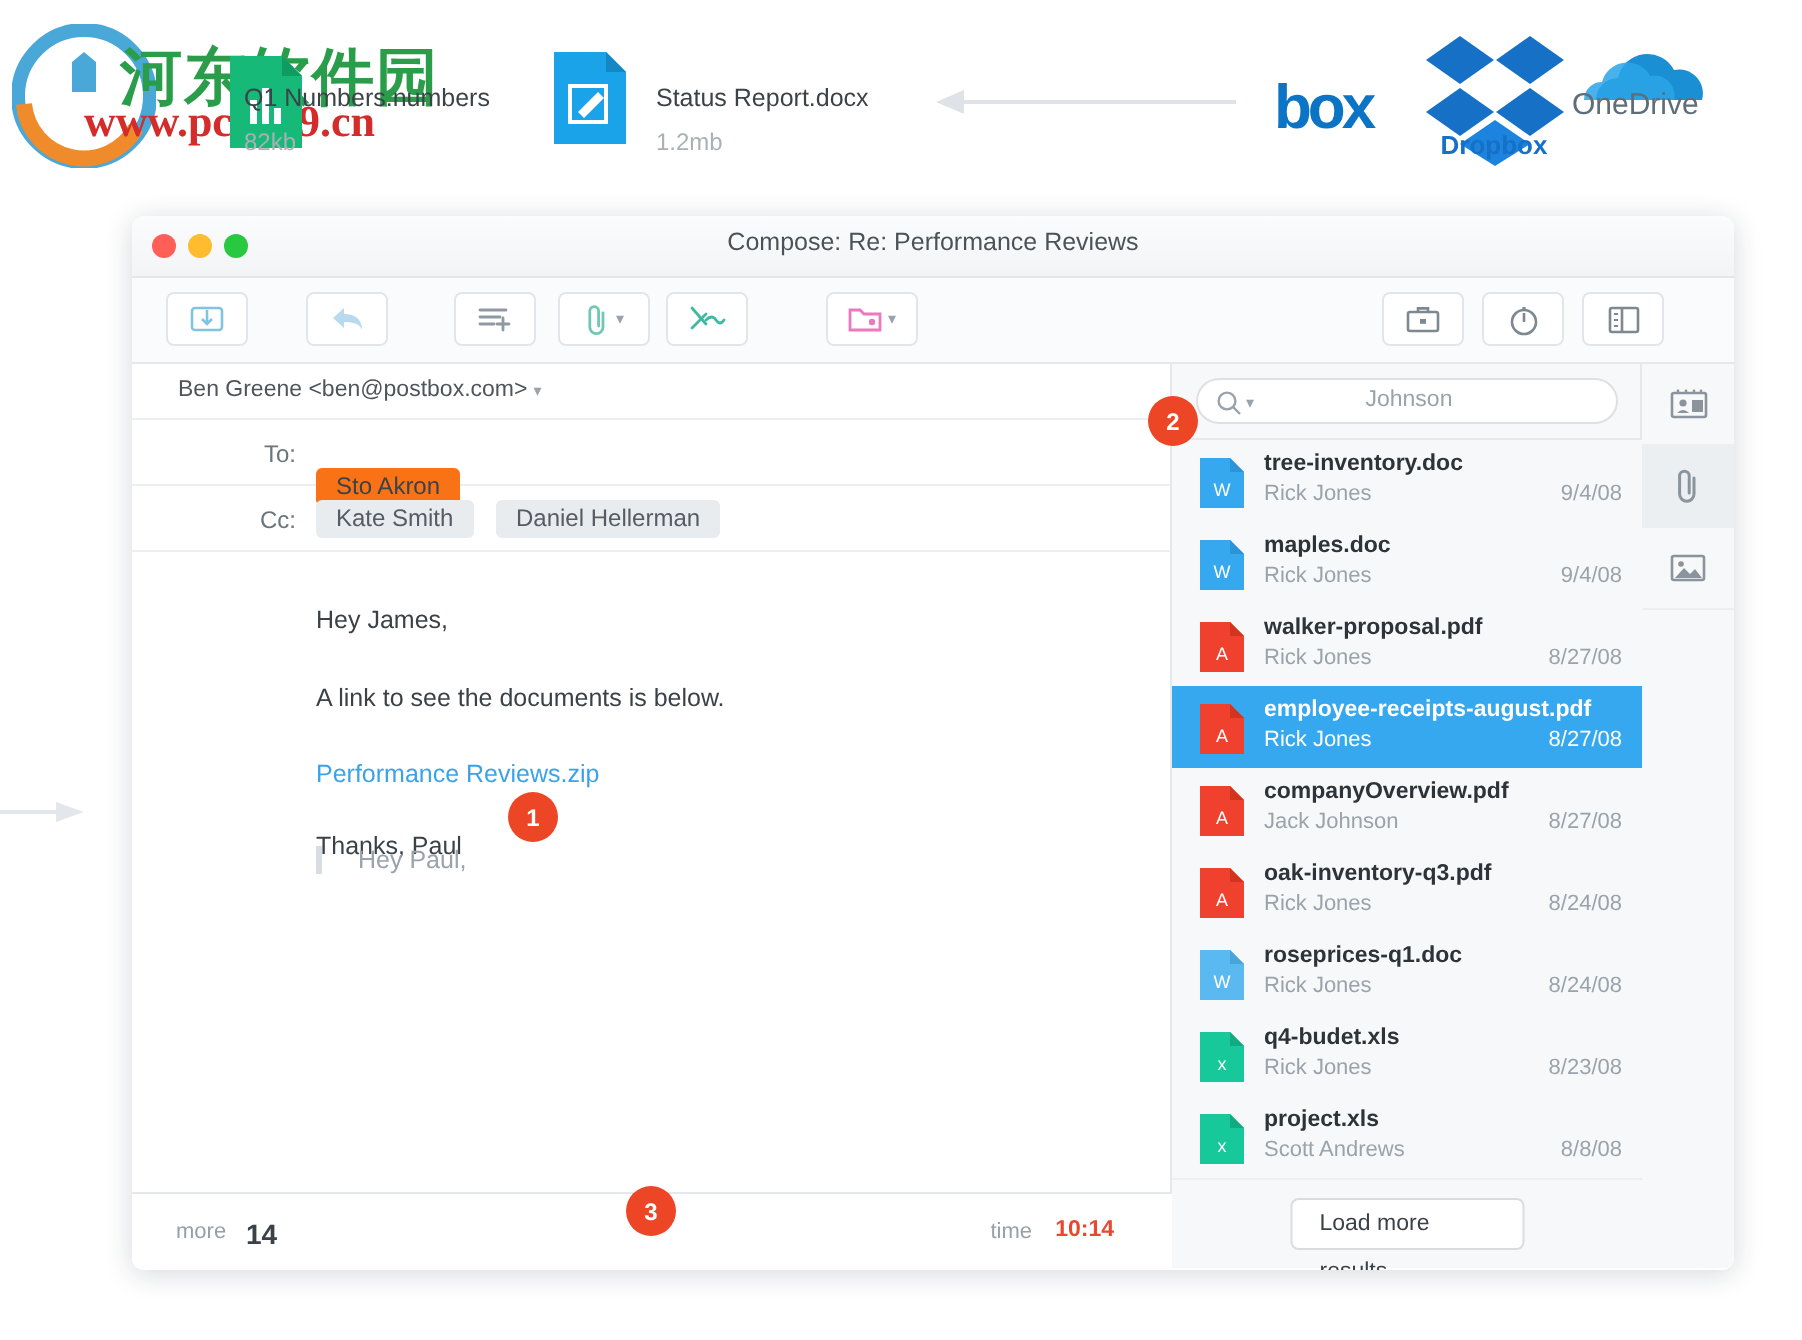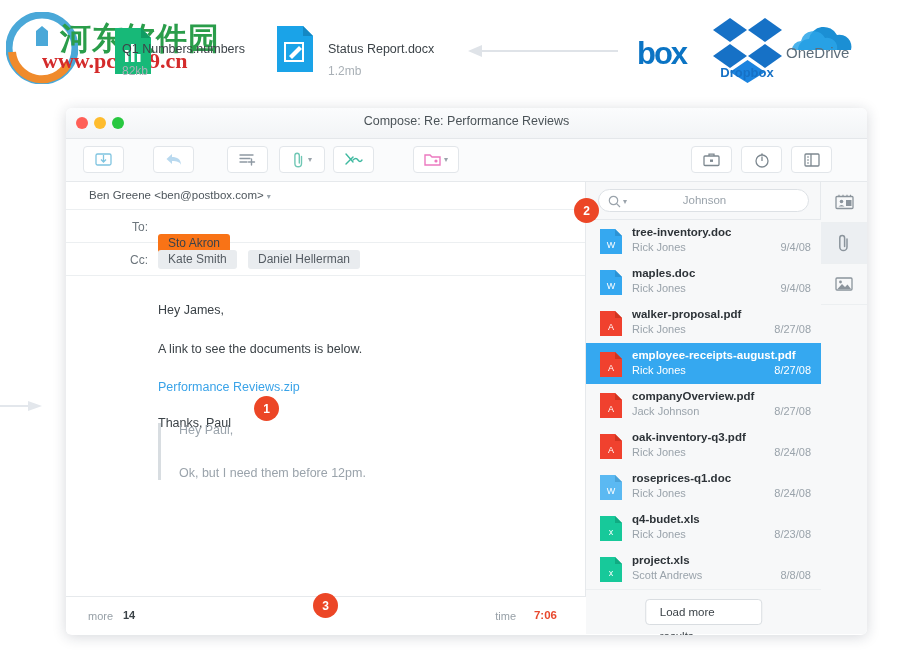--- a/index.html
+++ b/index.html
@@ -83,21 +83,21 @@
   .p { position:absolute; left:92px; font-size:12.5px; color:#3b4247; }
   .plink { position:absolute; left:92px; font-size:12.5px; color:#3aa3e8; }
   .quote { position:absolute; left:92px; top:145px; width:400px;
            border-left:3px solid #d8dde1; padding-left:18px; }
   .quote p { margin:0; font-size:12.5px; color:#9aa3ab; }
   .quote p + p { margin-top:29px; }
 
   .statusbar { position:absolute; left:0; top:414px; width:520px; height:38px;
                border-top:1px solid #e6e9ec; background:#fff; }
   .sb-words-l { position:absolute; left:22px; top:13px; font-size:11px; color:#97a0a7; }
-  .sb-words-v { position:absolute; left:57px; top:12px; font-size:11px; color:#3b4247; font-weight:bold;text-align:right;}
+  .sb-words-v { position:absolute; left:57px; top:12px; font-size:14px; color:#3b4247; font-weight:bold;text-align:right;}
   .sb-time-l { position:absolute; right:70px; top:13px; font-size:11px; color:#97a0a7; }
   .sb-time-v { position:absolute; right:29px; top:12px; font-size:11.5px; color:#e8492e; font-weight:bold;}
 
   
   .attpane { position:absolute; left:520px; top:0; width:235px; height:452px;
              background:#f7f8f9; border-right:1px solid #e6e9ec; }
   .searchwrap { position:relative; height:38px; border-bottom:1px solid #e6e9ec; background:#f7f8f9;}
   .searchbox { position:absolute; left:12px; top:7px; width:211px; height:23px;
                background:#fff; border:1px solid #dde1e5; border-radius:12px; }
   .s-icon { position:absolute; left:9px; top:5px; }
@@ -315,29 +315,28 @@
         </div>
 
 
         <div class="msgbody">
           <div class="p" style="top:25px;">Hey James,</div>
           <div class="p" style="top:64px;">A link to see the documents is below.</div>
           <div class="plink" style="top:102px;">Performance Reviews.zip</div>
           <div class="p" style="top:138px;">Thanks, Paul</div>
           <div class="quote">
             <p>Hey Paul,</p>
-            <p>Ok, but I need them before 12pm.</p>
           </div>
         </div>
 
         <div class="statusbar">
           <div class="sb-words-l">more</div>
           <div class="sb-words-v">14</div>
           <div class="sb-time-l">time</div>
-          <div class="sb-time-v">7:06</div>
+          <div class="sb-time-v">10:14</div>
         </div>
       </div>
 
       <div class="attpane">
 
         <div class="searchwrap">
           <div class="searchbox">
             <svg class="s-icon" width="13" height="13" viewBox="0 0 13 13">
               <circle cx="5.5" cy="5.5" r="4.2" fill="none" stroke="#9aa3ab" stroke-width="1.2"></circle>
               <line x1="8.6" y1="8.6" x2="12" y2="12" stroke="#9aa3ab" stroke-width="1.2"></line>

